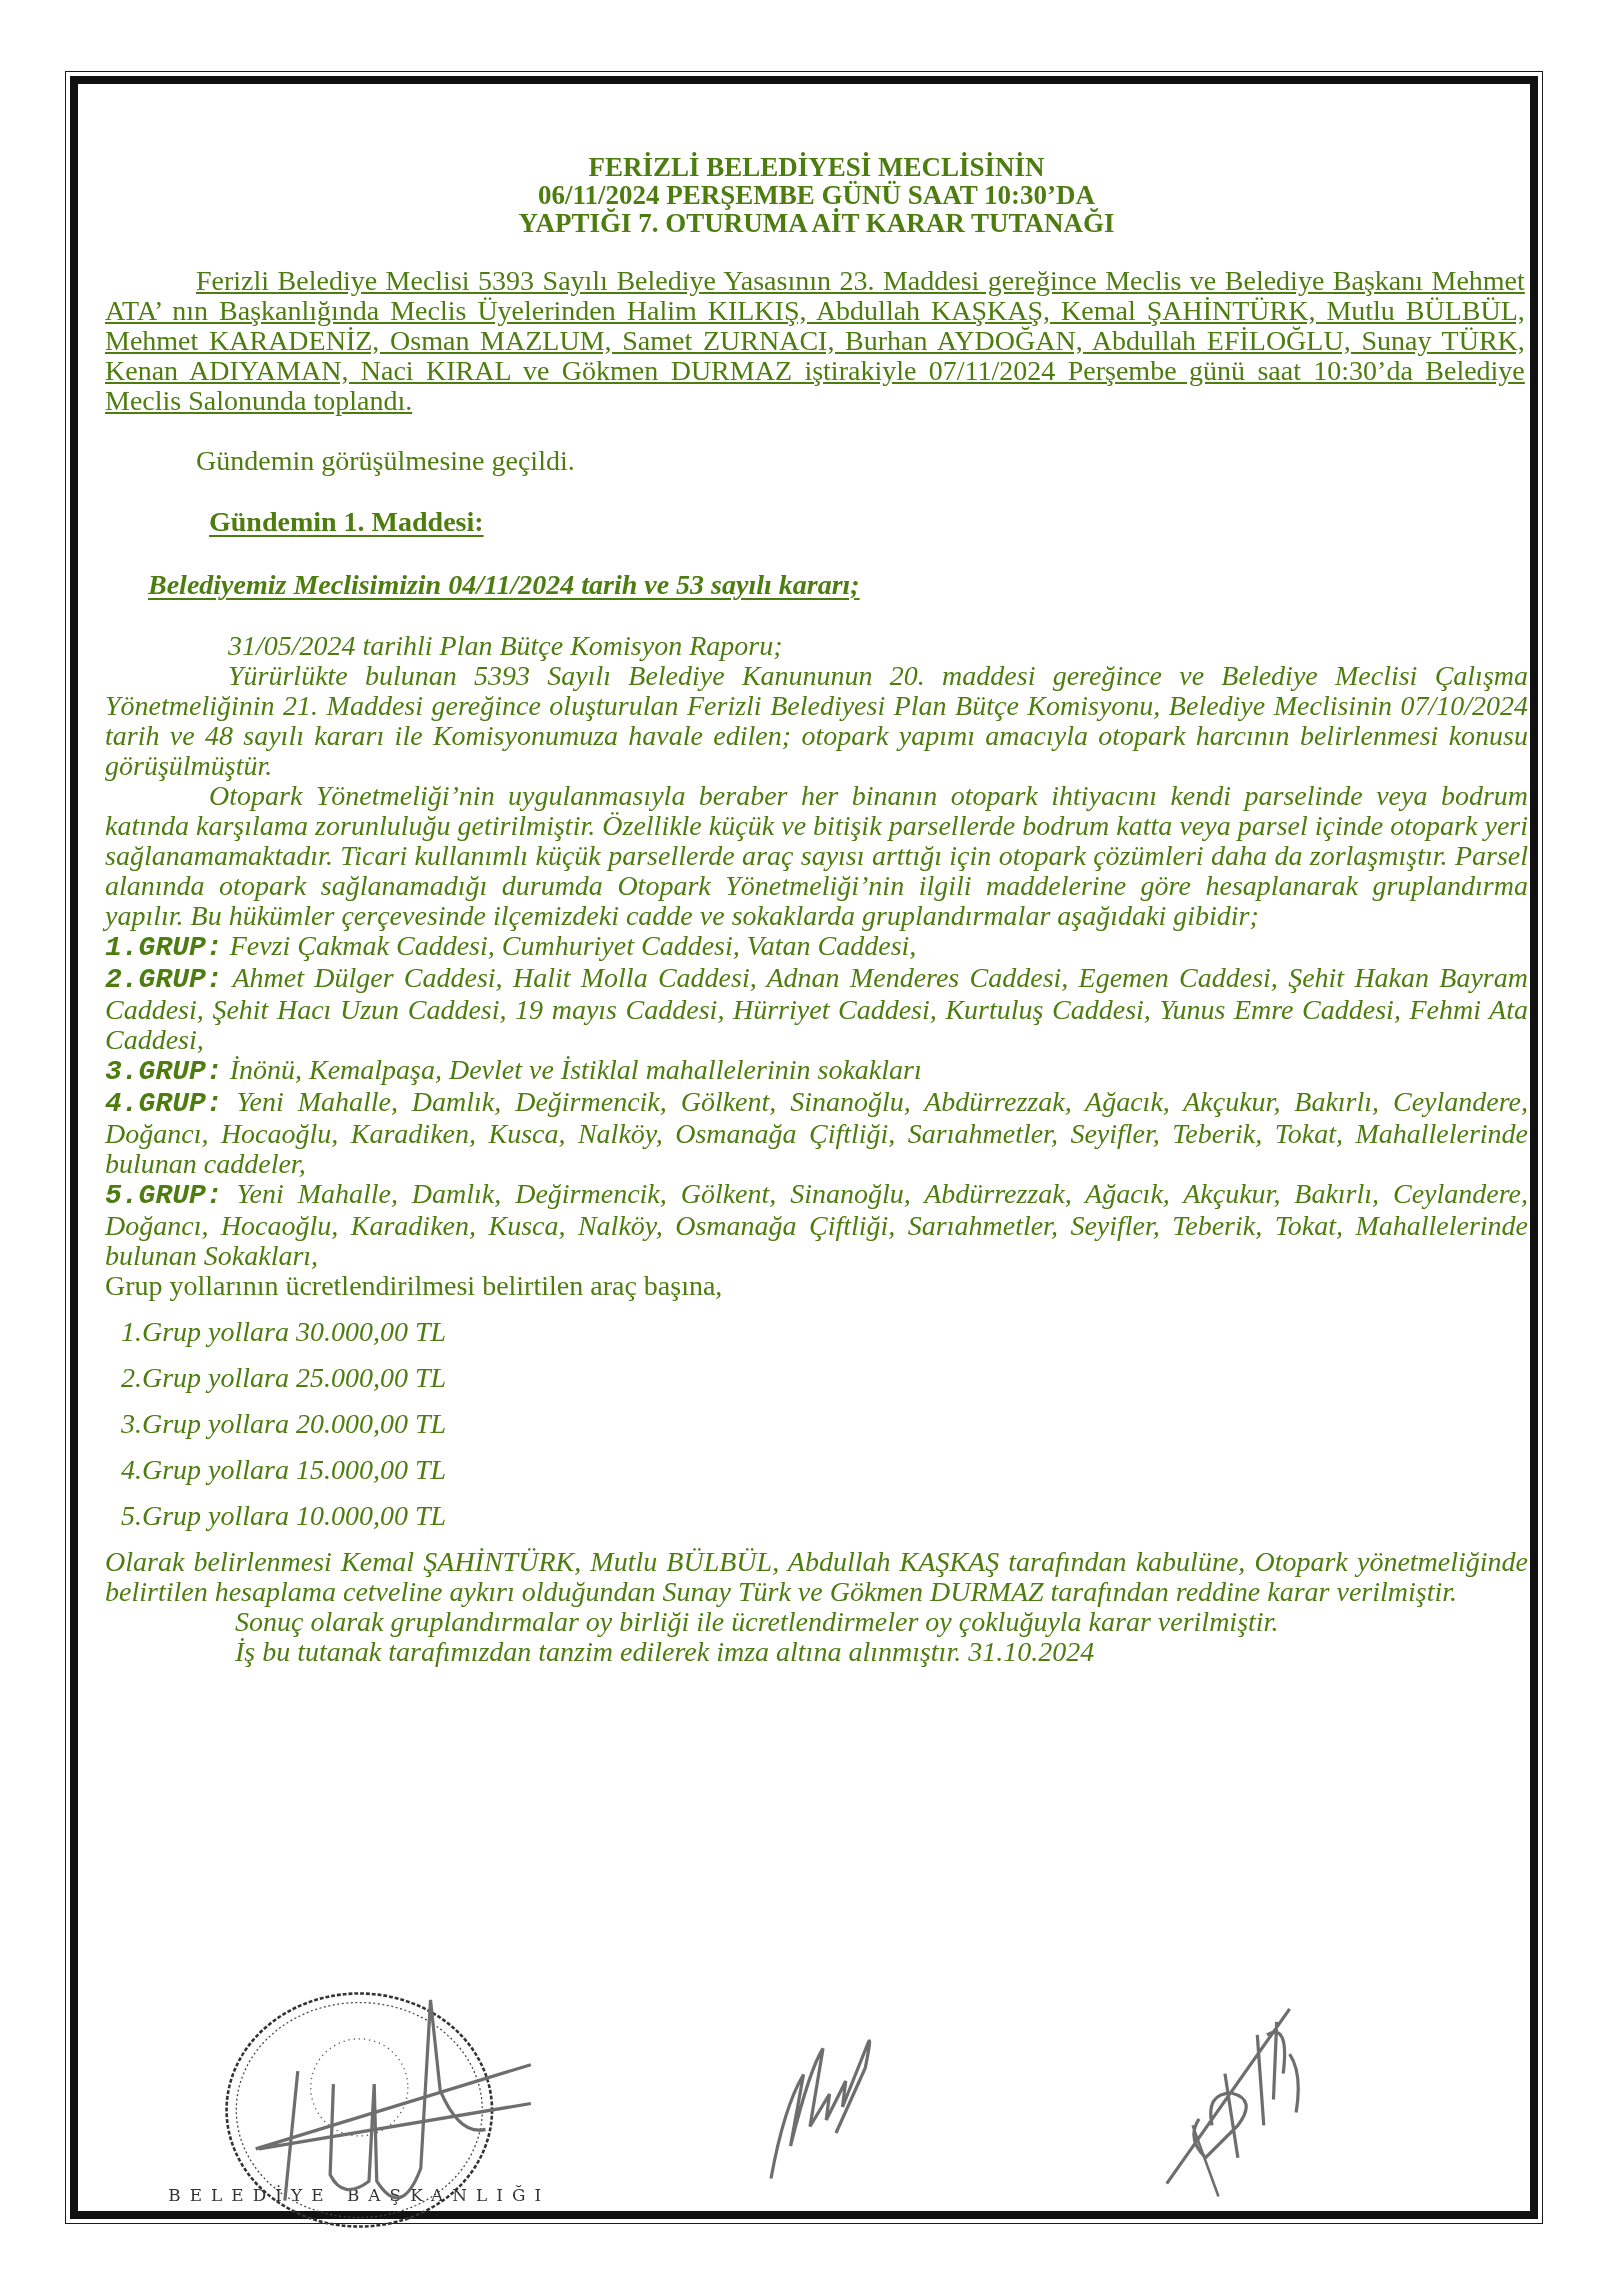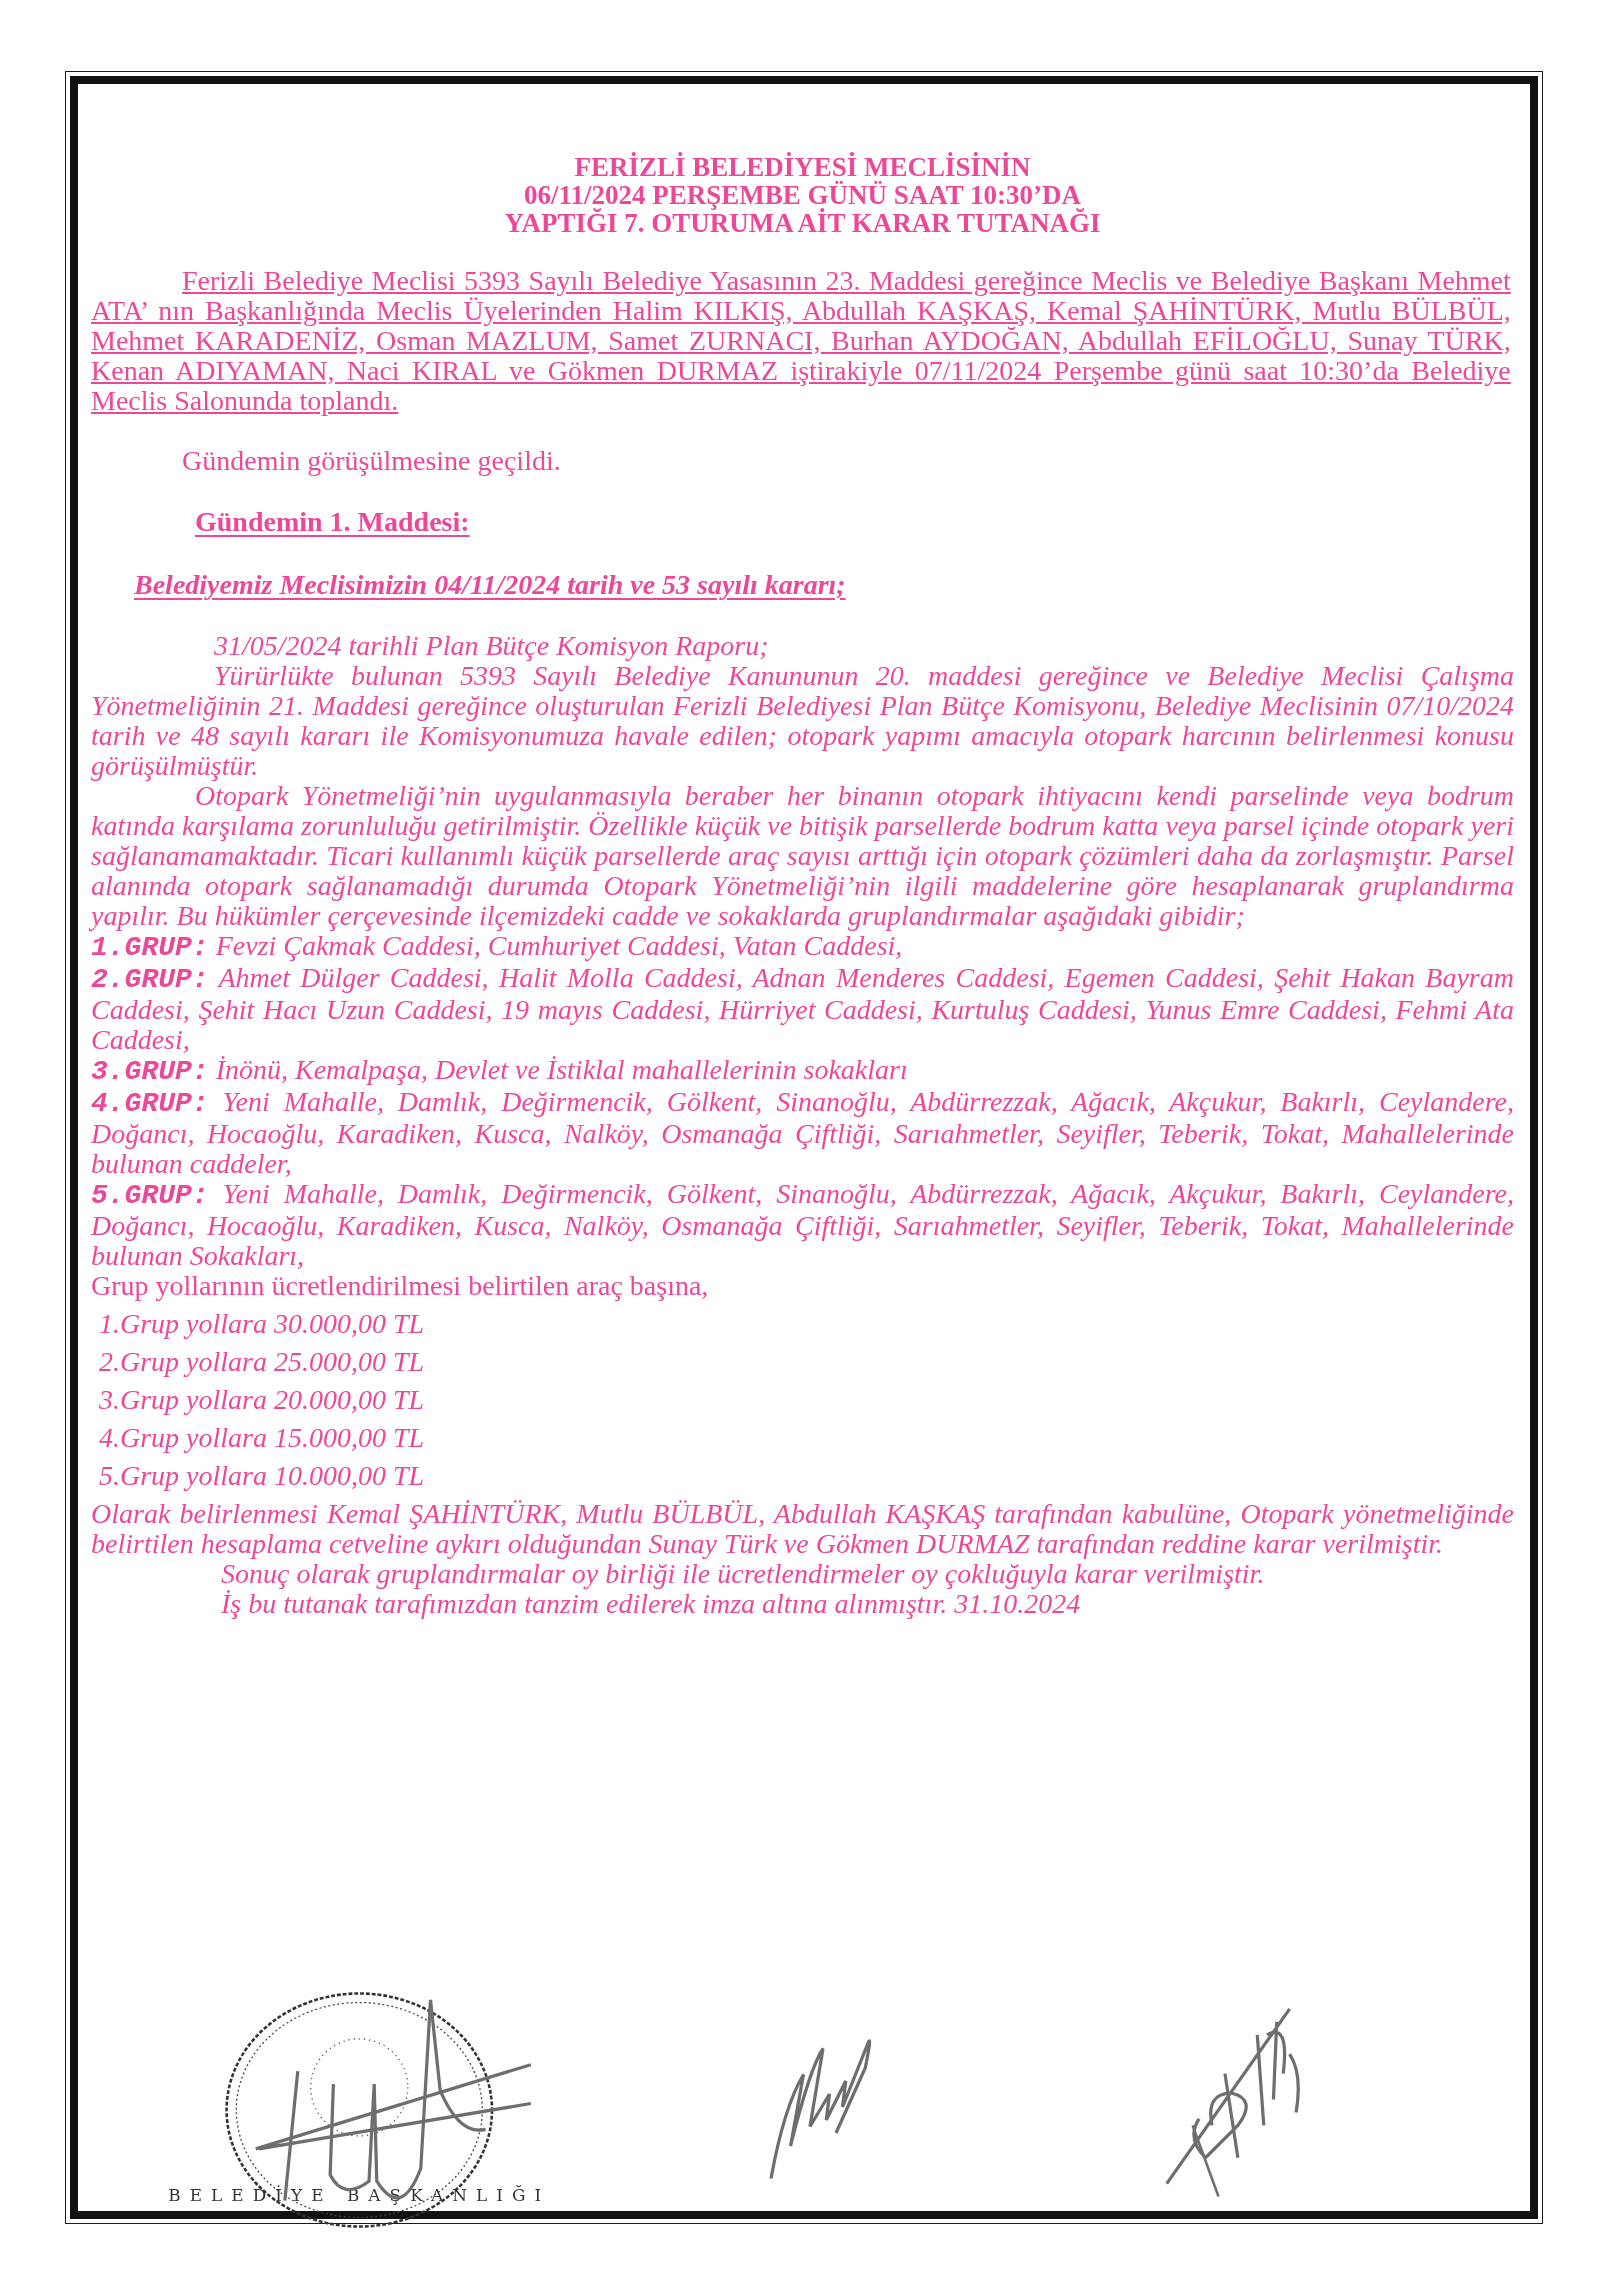--- a/index.html
+++ b/index.html
@@ -6,40 +6,40 @@
   body { width: 1616px; height: 2284px; position: relative; overflow: hidden; }
   .frame-outer {
     position: absolute; left: 65px; top: 71px; width: 1478px; height: 2153px;
     border: 1.9px solid #1a1a1a; box-sizing: border-box;
   }
   .frame-inner {
     position: absolute; left: 70px; top: 76px; width: 1468px; height: 2143px;
     border: 8.4px solid #111111; box-sizing: border-box;
   }
   .page {
-    position: absolute; left: 91px; top: 117px; width: 1423px;
+    position: absolute; left: 105px; top: 117px; width: 1423px;
     font-family: "Liberation Serif", "DejaVu Serif", serif;
-    color: #ec4899; font-size: 28px; line-height: 30px;
+    color: #4d7c0f; font-size: 28px; line-height: 30px;
   }
   .title {
     text-align: center; font-weight: bold; font-size: 27px; line-height: 28px;
     margin-top: 36px; margin-left: 0px;
   }
   .title div { display: block; }
   .p-justify { text-align: justify; text-align-last: left; }
   .indent { text-indent: 91px; text-decoration: underline; }
   .intro { margin-top: 28.5px; margin-right: 3.2px; }
   .agenda-start { margin-top: 30px; padding-left: 91px; }
   .agenda-head { margin-top: 31px; padding-left: 104px; font-weight: bold; text-decoration: underline; text-decoration-thickness: 1.9px; text-underline-offset: 3.9px; }
   .decision-head { margin-top: 33px; padding-left: 43px; font-weight: bold; font-style: italic; text-decoration: underline; text-decoration-thickness: 1.9px; text-underline-offset: 3.9px; }
   .ital { font-style: italic; }
   .block { margin-top: 31px; }
   .line-indent-1 { padding-left: 123px; }
   .grp-label { font-weight: bold; font-family: Liberation Mono, monospace; }
-  .rates div { margin: 8px; }
+  .rates div { margin: 16px; }
   .closing { padding-left: 130px; }
   svg.sig { position: absolute; overflow: visible; }
 </style>
 </head>
 <body>
 
 <div class="frame-outer"></div>
 <div class="frame-inner"></div>
 
 <div class="page">

